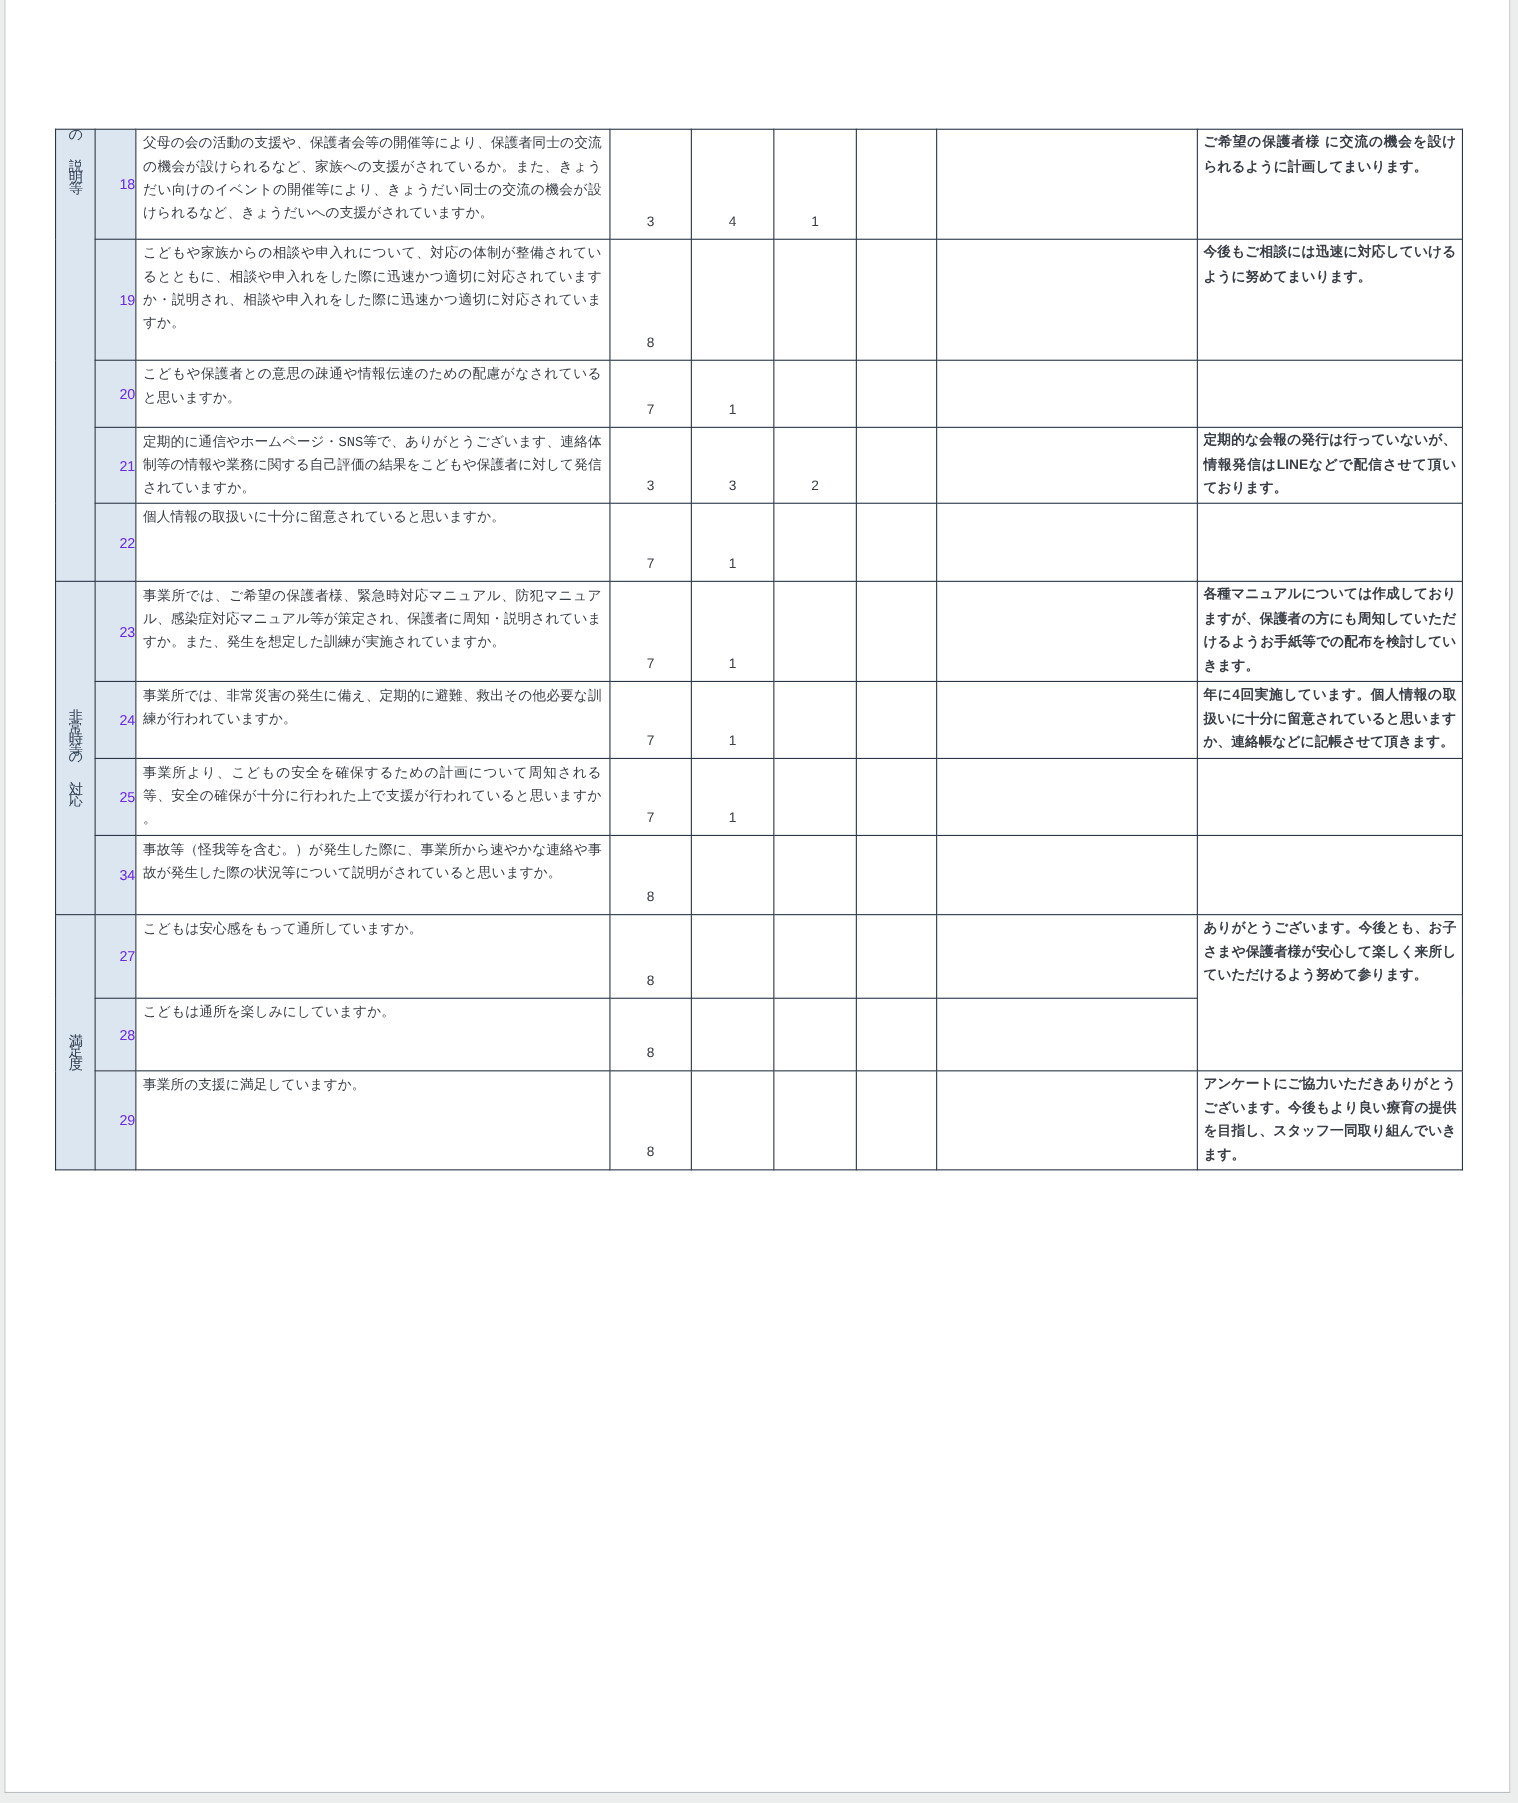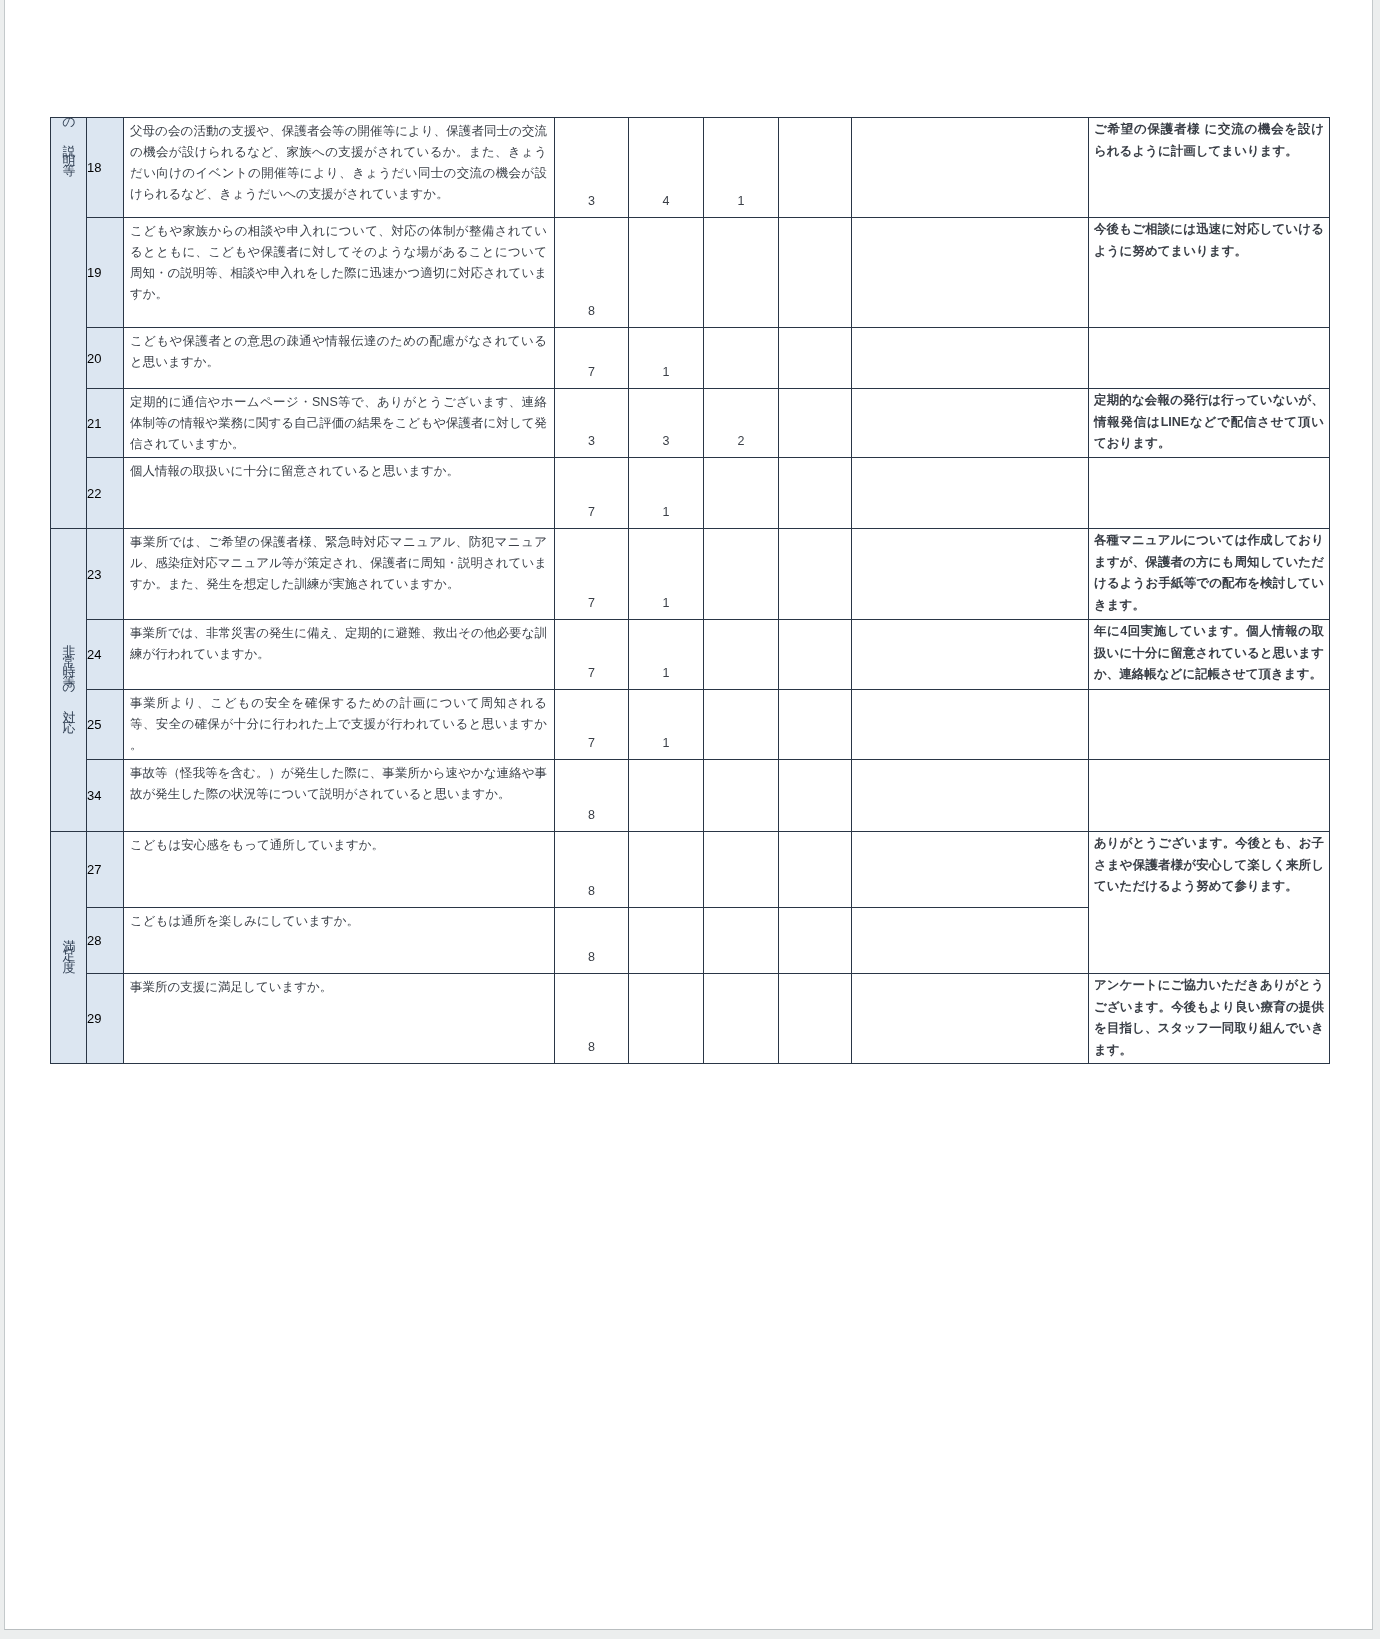--- a/index.html
+++ b/index.html
@@ -45,30 +45,31 @@
     display:inline-block;
     writing-mode:vertical-rl;
     text-orientation:upright;
     letter-spacing:10px;
     font-size:13px;
     line-height:34px;
   }
   .vtext.clipped{margin-top:-9px;}
   td.rowno{
     background:#dce6f1;
-    text-align:left;
+    text-align:right;
     vertical-align:middle;
-    color:#000000;
+    color:#6d28d9;
     font-size:13px;
     padding:0;
   }
   td.question{
     vertical-align:top;
     text-align:justify;
     padding:3px 7px 2px 6px;
+    font-family:Liberation Mono, monospace;
   }
   td.count{
     vertical-align:bottom;
     text-align:center;
     padding:0 0 5px 0;
   }
   td.blank{padding:0;}
   td.comment{
     vertical-align:top;
     text-align:justify;
@@ -102,21 +103,21 @@
       <td class="count">3</td>
       <td class="count">4</td>
       <td class="count">1</td>
       <td class="count"></td>
       <td class="blank"></td>
       <td class="comment">ご希望の保護者様 に交流の機会を設けられるように計画してまいります。</td>
     </tr>
 
     <tr style="height:110px">
       <td class="rowno">19</td>
-      <td class="question">こどもや家族からの相談や申入れについて、対応の体制が整備されているとともに、こどもや保護者に対してそのような場があることについて周知・の説明等、相談や申入れをした際に迅速かつ適切に対応されていますか。</td>
+      <td class="question">こどもや家族からの相談や申入れについて、対応の体制が整備されているとともに、相談や申入れをした際に迅速かつ適切に対応されていますか・説明され、相談や申入れをした際に迅速かつ適切に対応されていますか。</td>
       <td class="count">8</td>
       <td class="count"></td>
       <td class="count"></td>
       <td class="count"></td>
       <td class="blank"></td>
       <td class="comment">今後もご相談には迅速に対応していけるように努めてまいります。</td>
     </tr>
 
     <tr style="height:61px">
       <td class="rowno">20</td>

